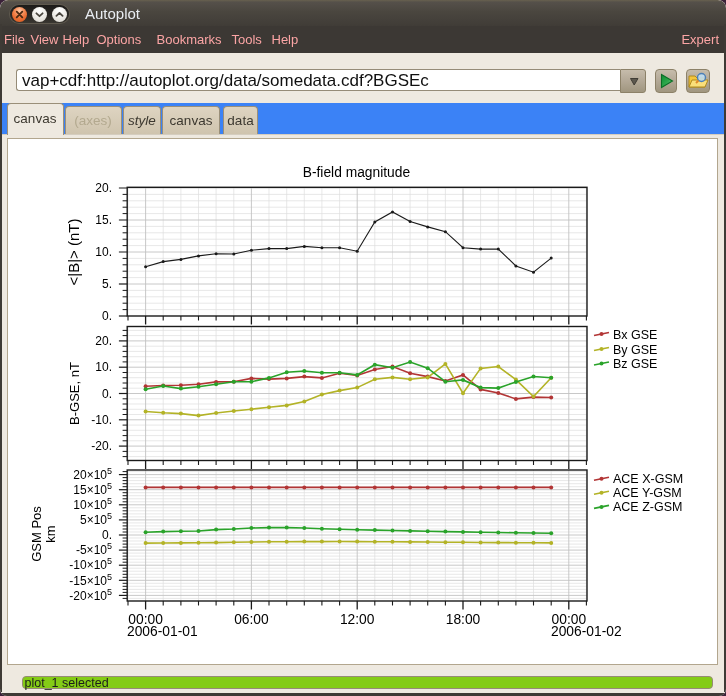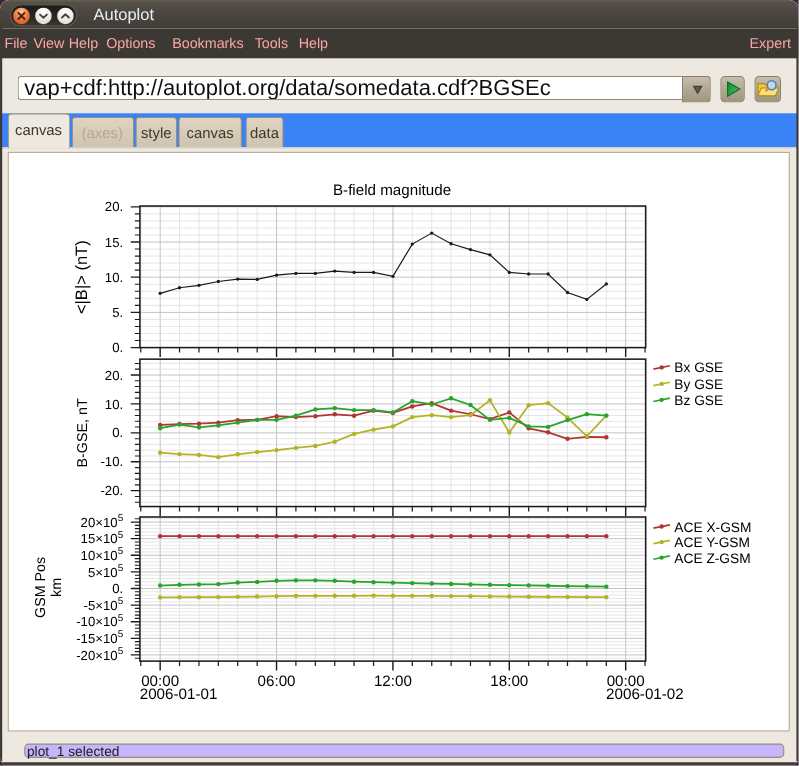--- a/index.html
+++ b/index.html
@@ -13,36 +13,36 @@
 .wbtn { position:absolute; top:1.5px; width:15px; height:15px; border-radius:50%; }
 #btn-close { left:2px;  background:radial-gradient(circle at 50% 25%, #ffc9a8 0%, #f58b55 35%, #ea6d33 60%, #d85c22 100%); }
 #btn-min   { left:22px; background:radial-gradient(circle at 50% 25%, #ffffff 0%, #f2f0ec 40%, #d9d5cd 100%); }
 #btn-max   { left:42px; background:radial-gradient(circle at 50% 25%, #ffffff 0%, #f2f0ec 40%, #d9d5cd 100%); }
 .wbtn svg { position:absolute; left:0; top:0; }
 #wtitle { position:absolute; left:85px; top:0; height:26px; line-height:27px; font-size:15px; font-weight:normal; color:#e9edf2; }
 #menubar { position:absolute; left:0; top:26px; width:726px; height:27px; background:#3c3834; color:#fca5a5; font-size:13px; }
 #menubar span.mi { position:absolute; top:0; height:27px; line-height:28px; }
 #toolbar { position:absolute; left:1px; top:53px; width:724px; height:50px; background:#eee9e0; }
 #urlfield { position:absolute; left:16px; top:69px; width:604px; height:22px; background:#fff;
-  border:1px solid #958b77; border-right:none; border-radius:3px 0 0 3px; font-size:20px; color:#101010;
+  border:1px solid #958b77; border-right:none; border-radius:3px 0 0 3px; font-size:17px; color:#101010;
   line-height:21px; padding-left:5px; white-space:nowrap; overflow:hidden; }
 .tbtn { position:absolute; top:69px; height:24px; border:1px solid #8c8168; border-radius:3px;
   background:linear-gradient(#c6bcab,#b3a896 50%,#a0967f); }
 #ddbtn { left:620px; width:26px; border-radius:0 3px 3px 0; }
 #playbtn { left:655px; width:22px; border-radius:4px; }
 #folderbtn { left:686px; width:24px; border-radius:4px; }
 #tabs { position:absolute; left:1px; top:103px; width:724px; height:31px; background:#3b82f6; }
 .tab { position:absolute; top:3px; height:28px; line-height:28px; text-align:center; font-size:13.5px; color:#3c382f;
   background:linear-gradient(#ded4c1,#cfc4ae); border:1px solid #9a8f79; border-bottom:none; border-radius:4px 4px 0 0; }
 .tab.sel { top:0; height:32px; line-height:30px; background:#eee9e0; z-index:5; }
 .tab.dis { color:#b3a98f; }
 #panel { position:absolute; left:1px; top:134px; width:724px; height:538px; background:#eee9e0; border-top:1px solid #d5cdbf; }
 #canvas { position:absolute; left:7px; top:138px; width:711px; height:527px; background:#fff; border:1px solid #b2a68e; }
 #plotsvg { position:absolute; left:7px; top:138px; }
-#statusfield { position:absolute; left:21.5px; top:675.5px; width:691px; height:13px; background:#c4b5fd;
+#statusfield { position:absolute; left:21.5px; top:675.5px; width:691px; height:13px; background:#84cc16;
   border:1px solid #968b76; border-radius:4px; font-size:12.5px; line-height:12.5px; padding-left:2px; overflow:visible; color:#1c1c1c; }
 #bborder { position:absolute; left:0; top:692.5px; width:726px; height:3.5px; background:#3e3a35; border-radius:0 0 7px 7px; }
 #lborder { position:absolute; left:0; top:24px; width:2px; height:668px; background:#3e3a35; }
 #rborder { position:absolute; left:724px; top:24px; width:2px; height:668px; background:#3e3a35; }
 </style></head>
 <body>
 <div id="win">
   <div id="toolbar"></div>
   <div id="titlebar">
     <div id="pill">
@@ -90,21 +90,21 @@
       </svg></div>
   <div class="tbtn" id="folderbtn"><svg width="22" height="22" viewBox="0 0 22 22">
      <path d="M2 6 L2 17 L18 17 L18 8 L10 8 L8 6 Z" fill="#f5c63c" stroke="#b08a1e" stroke-width="1"></path>
      <path d="M2 17 L5 10 L21 10 L18 17 Z" fill="#fadf7a" stroke="#b08a1e" stroke-width="1"></path>
      <circle cx="14.5" cy="7.5" r="4" fill="#bfe0f7" fill-opacity="0.85" stroke="#4d7fb5" stroke-width="1.4"></circle>
      <line x1="11.5" y1="10.5" x2="9" y2="13" stroke="#e08a28" stroke-width="2"></line>
   </svg></div>
   <div id="tabs">
     <div class="tab sel" style="left:5.5px; width:57px;">canvas</div>
     <div class="tab dis" style="left:63.5px; width:57px;">(axes)</div>
-    <div class="tab" style="left:122px; width:38px;">style</div>
+    <div class="tab" style="left:122px; width:38px;font-style:italic;">style</div>
     <div class="tab" style="left:161px; width:58px;">canvas</div>
     <div class="tab" style="left:222px; width:35px;">data</div>
   </div>
   <div id="panel"></div>
   <div id="canvas"></div>
   <svg id="plotsvg" width="711" height="527" viewBox="7 138 711 527" font-family="Liberation Sans, sans-serif">
 <line x1="127.2" y1="309.6" x2="587.0" y2="309.6" stroke="#dedede" stroke-width="0.7"></line>
 <line x1="127.2" y1="303.2" x2="587.0" y2="303.2" stroke="#dedede" stroke-width="0.7"></line>
 <line x1="127.2" y1="296.8" x2="587.0" y2="296.8" stroke="#dedede" stroke-width="0.7"></line>
 <line x1="127.2" y1="290.4" x2="587.0" y2="290.4" stroke="#dedede" stroke-width="0.7"></line>

